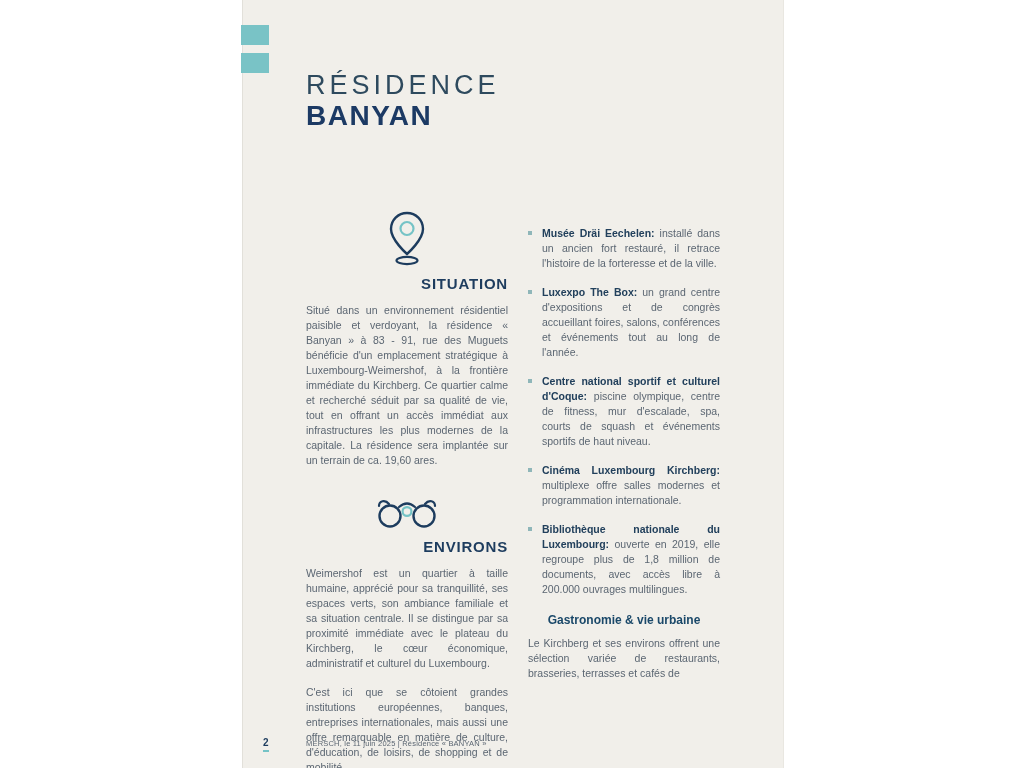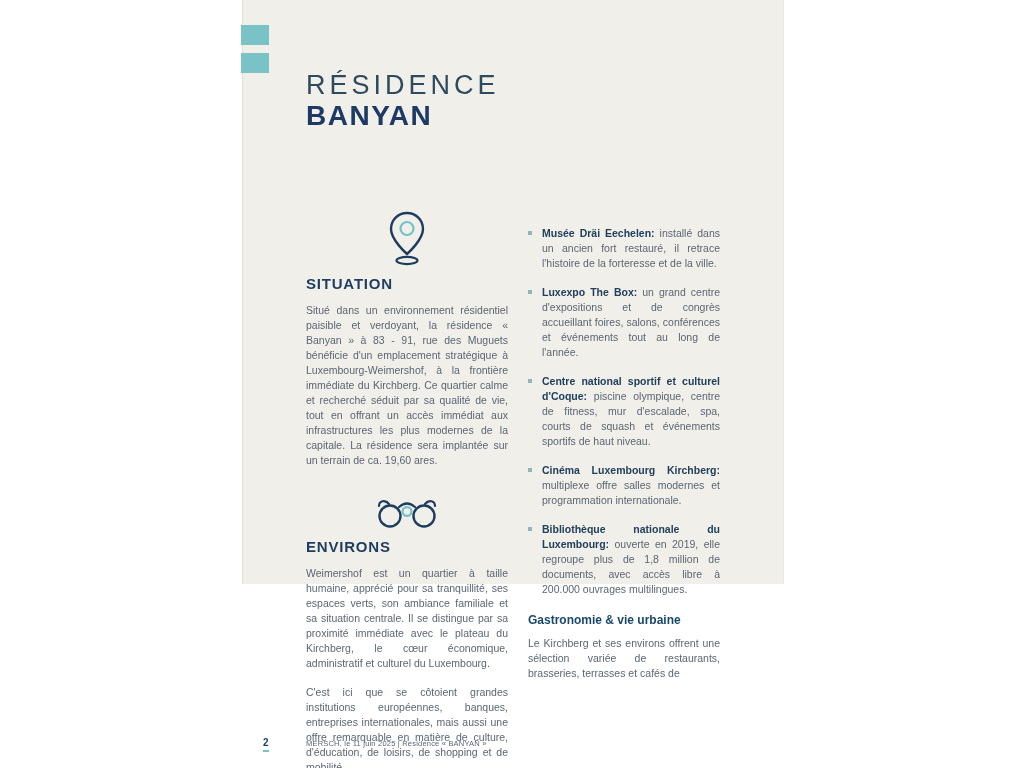--- a/index.html
+++ b/index.html
@@ -5,21 +5,21 @@
   * { margin: 0; padding: 0; box-sizing: border-box; }
   html, body {
     width: 1024px; height: 768px;
     background: #ffffff;
     font-family: "Liberation Sans", sans-serif;
     overflow: hidden;
   }
   .canvas { position: relative; width: 1024px; height: 768px; background: #ffffff; }
 
   .page {
-    position: absolute; left: 242px; top: 0; width: 542px; height: 584px;
+    position: absolute; left: 242px; top: 0; width: 542px; height: 768px;
     background: #f1efea;
     border-left: 1px solid #e2e0da;
     border-right: 1px solid #e9e7e1;
   }
 
   .tab-sq { position: absolute; left: -2px; width: 28px; height: 20px; background: #79c3c6; }
   .tab-sq.one { top: 25px; }
   .tab-sq.two { top: 53px; }
 
   .title-block { position: absolute; left: 63px; top: 70px; }
@@ -31,34 +31,34 @@
     font-size: 28px; font-weight: 700; color: #1c3a64;
     letter-spacing: 1.5px; line-height: 32px;
   }
 
   .col { position: absolute; top: 210px; }
   .col-left  { left: 63px;  width: 202px; }
   .col-right { left: 285px; width: 192px; }
 
   .icon-wrap { text-align: center; }
   .sec-heading {
-    text-align: left; font-size: 15px; font-weight: 700;
+    text-align: right; font-size: 15px; font-weight: 700;
     color: #1d3c5e; letter-spacing: 0.8px; margin: 9px 0 11px 0;
   }
   .body-txt {
     font-size: 10.5px; line-height: 15px; color: #5b6672;
     text-align: justify;
   }
   .body-txt + .body-txt { margin-top: 14px; }
 
   .sub-heading {
     font-size: 12px; font-weight: 700; color: #1a4869;
     margin: 20px 0 9px 0;
   }
-  .col-right .sub-heading { margin-top: 16px; }
+  .col-right .sub-heading { margin-top: 16px; text-align: center; }
 
   ul.blist { list-style: none; margin-top: 14px; }
   ul.blist li { position: relative; padding-left: 14px; margin-bottom: 13px; }
   ul.blist li .marker {
     position: absolute; left: 0; top: 5px; width: 4px; height: 4px;
     background: #8fb6b9;
   }
   ul.blist li b { color: #22405c; font-weight: 700; }
   .col-right ul.blist { margin-top: 16px; }
 

